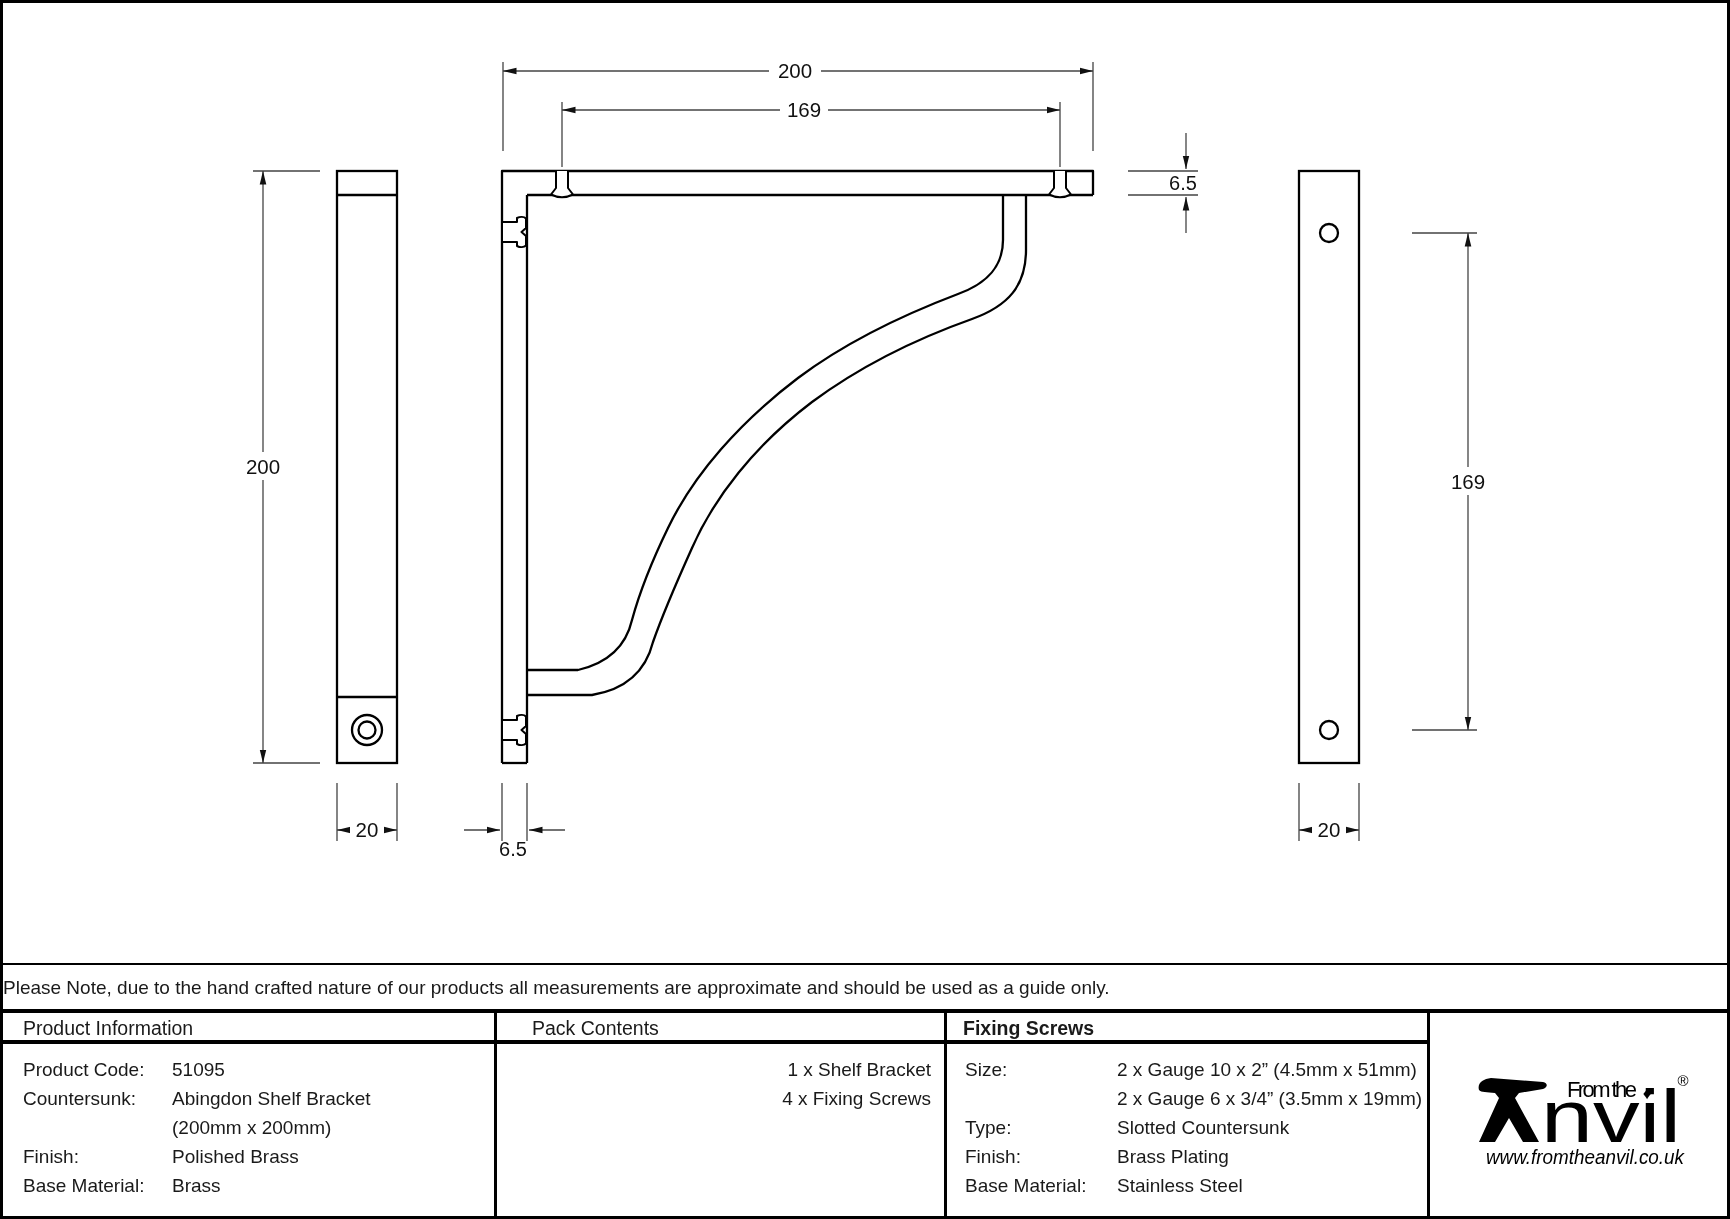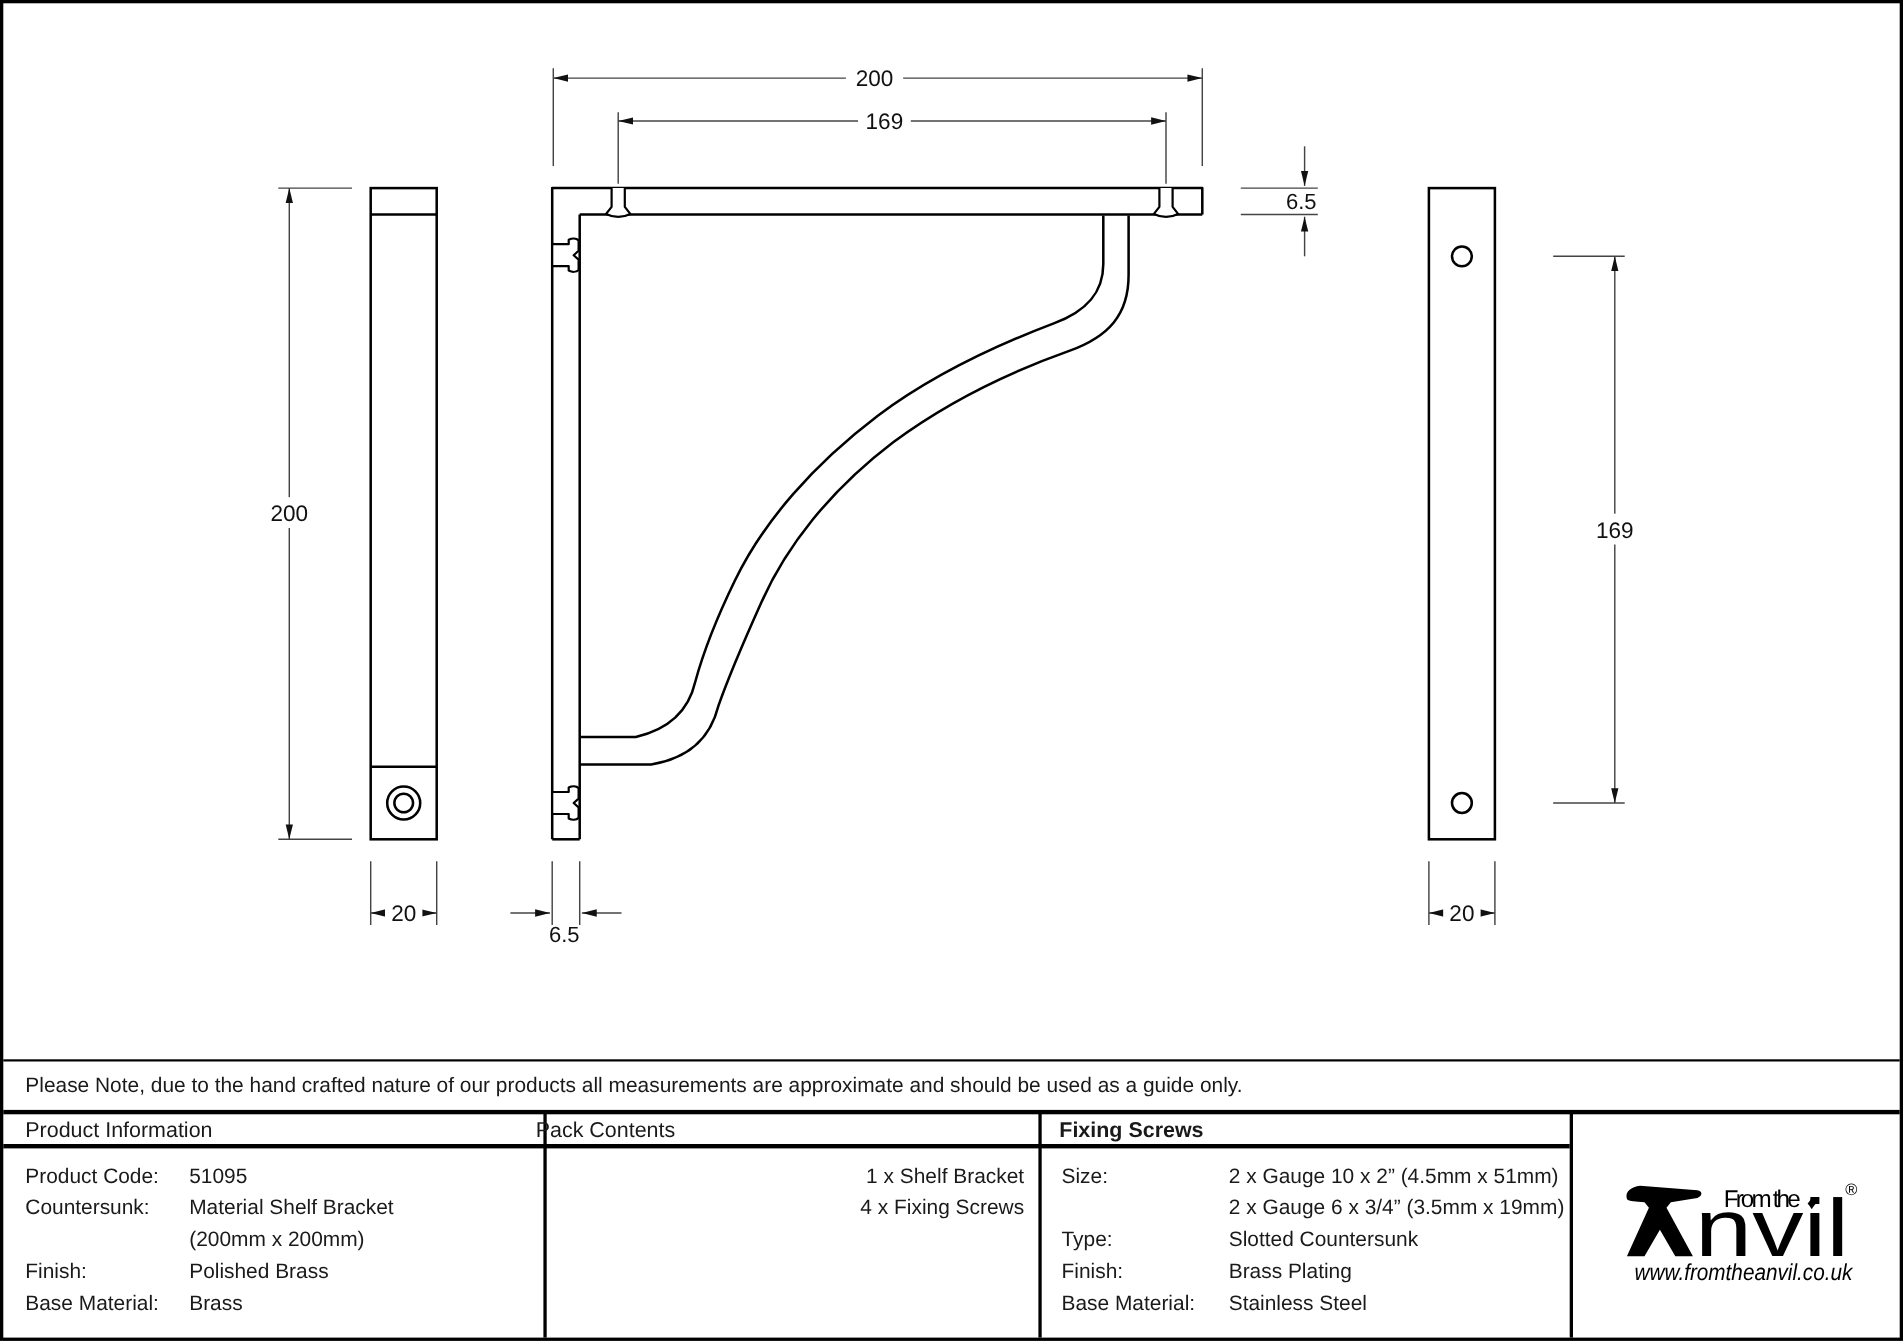--- a/index.html
+++ b/index.html
@@ -7,21 +7,21 @@
     width:1730px;height:1219px;position:relative;background:#fff;
     font-family:"Liberation Sans",sans-serif;color:#1a1a1a;overflow:hidden;
   }
   .sheet-border{position:absolute;inset:0;border:3px solid #000;pointer-events:none;z-index:40;}
   svg text{font-family:"Liberation Sans",sans-serif;}
 
   
   .note-row{
     position:absolute;left:3px;right:3px;top:963px;height:46px;
     border-top:2.5px solid #000;display:flex;align-items:center;
-    padding-left:20px;font-size:19px;
+    font-size:19px;
   }
   .hline{position:absolute;background:#000;left:3px;}
   .vline{position:absolute;background:#000;width:3px;top:1011px;height:205px;}
   .th-cell{position:absolute;top:1016px;height:24px;font-size:19.5px;display:flex;align-items:center;}
   .cell-col{position:absolute;top:1055px;font-size:19px;line-height:29px;}
   .lbl{display:inline-block;vertical-align:top;}
   .val{display:inline-block;vertical-align:top;}
   .row-line{white-space:nowrap;}
 
   
@@ -157,33 +157,33 @@
 
 <div class="hline" style="top:1009px;right:3px;height:4px;"></div>
 <div class="hline" style="top:1040px;width:1424px;height:4px;"></div>
 <div class="vline" style="left:494px;"></div>
 <div class="vline" style="left:944px;"></div>
 <div class="vline" style="left:1427px;"></div>
 
 <div class="th-cell" style="left:23px;text-align:center;">
   <span>Product Information</span>
 </div>
-<div class="th-cell" style="left:487px;">
+<div class="th-cell" style="left:532px;">
   <span>Pack Contents</span>
 </div>
 <div class="th-cell" style="left:963px;font-weight:bold;">
   <span>Fixing Screws</span>
 </div>
 
 <div class="cell-col" style="left:23px;width:465px;">
   <div class="row-line">
     <span class="lbl" style="width:149px;">Product Code:</span><span class="val">51095</span>
   </div>
   <div class="row-line">
-    <span class="lbl" style="width:149px;">Countersunk:</span><span class="val">Material Shelf Bracket</span>
+    <span class="lbl" style="width:149px;">Countersunk:</span><span class="val">Abingdon Shelf Bracket</span>
   </div>
   <div class="row-line">
     <span class="lbl" style="width:149px;"></span><span class="val">(200mm x 200mm)</span>
   </div>
   <div class="row-line">
     <span class="lbl" style="width:149px;">Finish:</span><span class="val">Polished Brass</span>
   </div>
   <div class="row-line">
     <span class="lbl" style="width:149px;">Base Material:</span><span class="val">Brass</span>
   </div>

